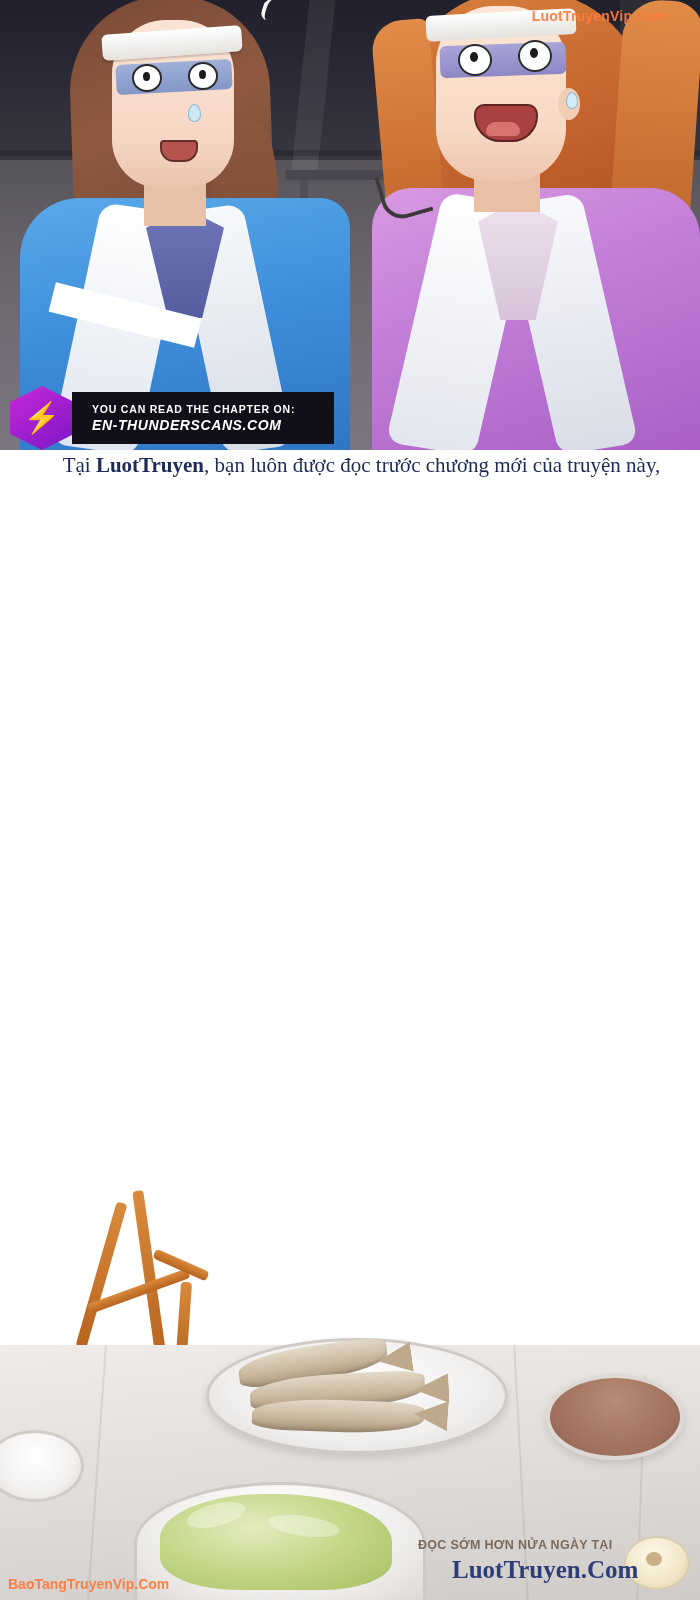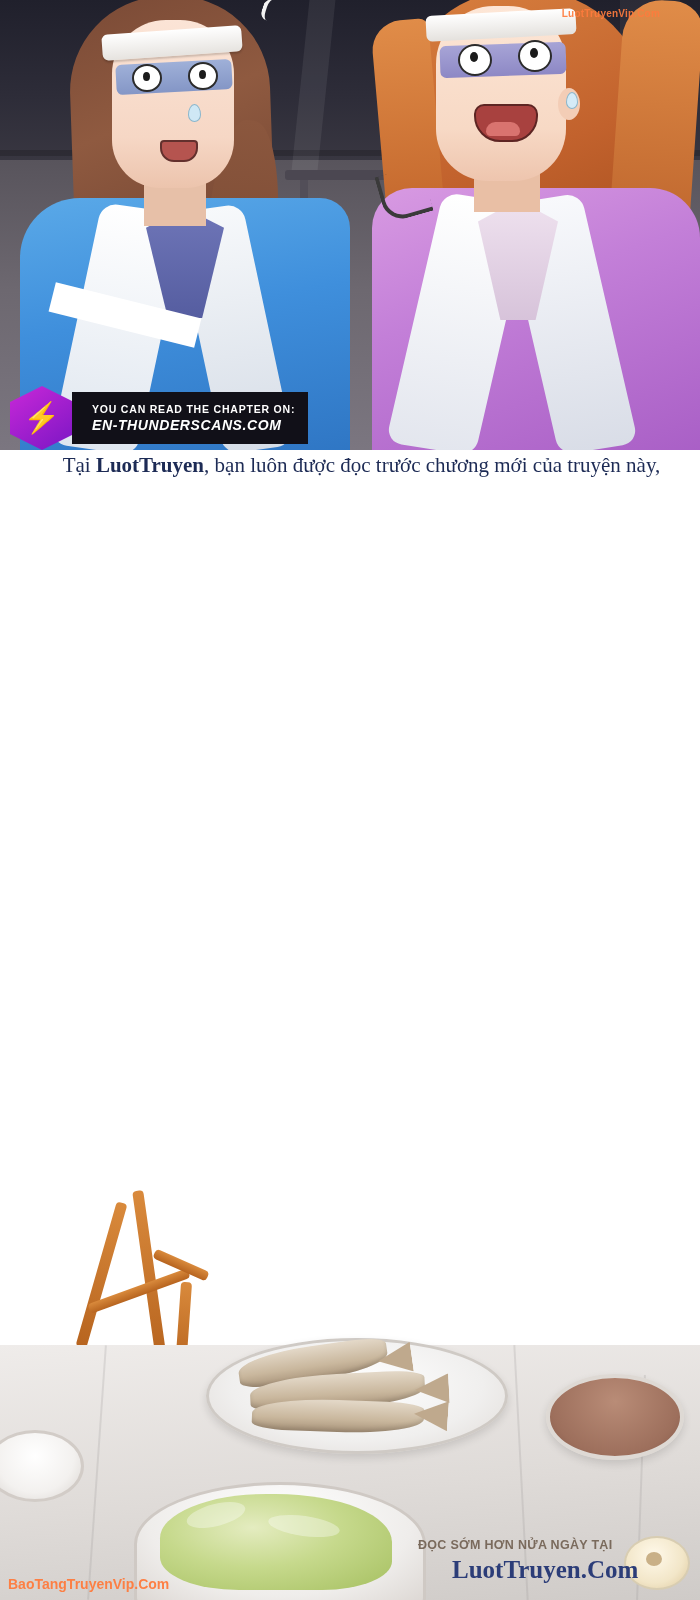--- a/index.html
+++ b/index.html
@@ -219,30 +219,30 @@
     transform: rotate(18deg);
   }
   .mark-stroke {
     position: absolute; left: 380px; top: 170px; width: 44px; height: 44px;
     border-left: 4px solid #3a3a3a; border-bottom: 4px solid #3a3a3a;
     border-radius: 0 0 0 22px; transform: rotate(-16deg);
   }
 
   
   .wm-top {
-    position: absolute; right: 40px; top: 8px;
-    font-size: 10px; font-weight: bold; color: #ff7b3d;
+    position: absolute; right: 32px; top: 8px;
+    font-size: 14px; font-weight: bold; color: #ff7b3d;
     opacity: 0.92; letter-spacing: 0.2px;
     font-family: "Liberation Sans", sans-serif;
   }
 
   
   .scan-bar {
     position: absolute; left: 72px; top: 392px;
-    width: 236px; height: 52px;
+    width: 262px; height: 52px;
     background: #111018;
     display: flex; flex-direction: column; justify-content: center;
     padding-left: 20px; box-sizing: border-box;
   }
   .scan-line1 { color: #ffffff; font-size: 10.5px; font-weight: bold; letter-spacing: 0.8px; }
   .scan-line2 { color: #ffffff; font-size: 14px; font-weight: bold; font-style: italic; letter-spacing: 0.6px; margin-top: 2px; }
   .scan-logo {
     position: absolute; left: 10px; top: 386px;
     width: 64px; height: 64px;
     background: linear-gradient(145deg,#c928d8 0%, #7a16c4 100%);

